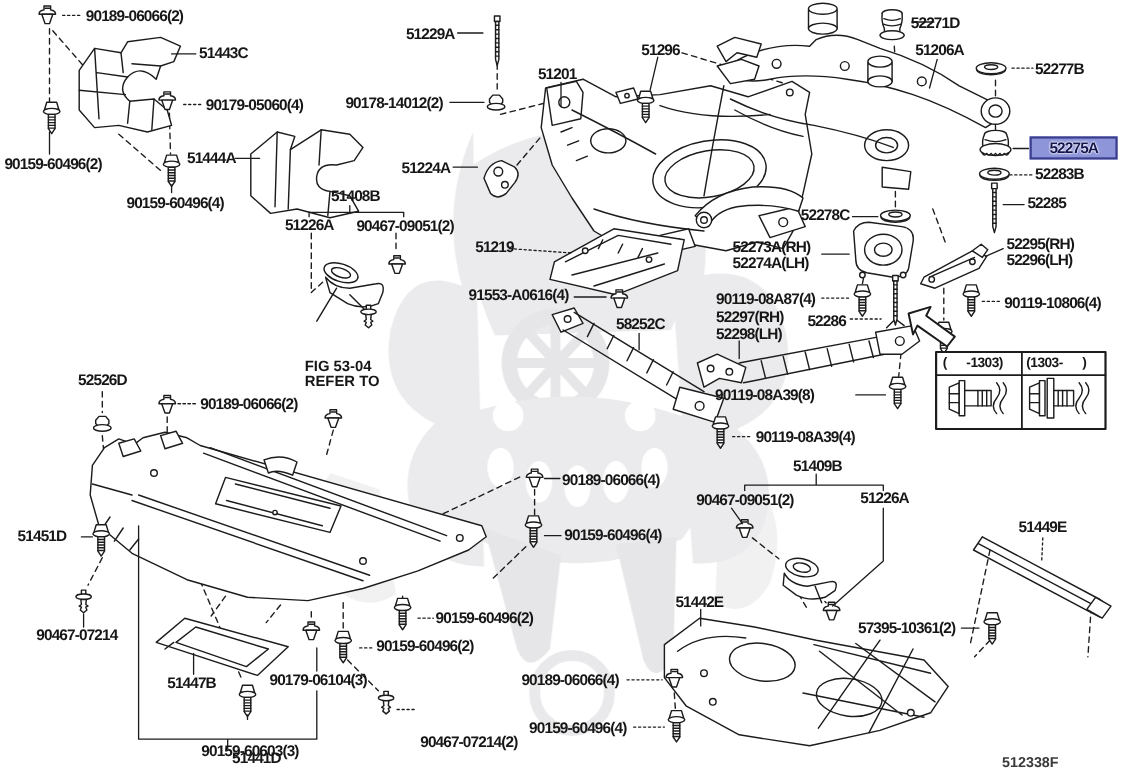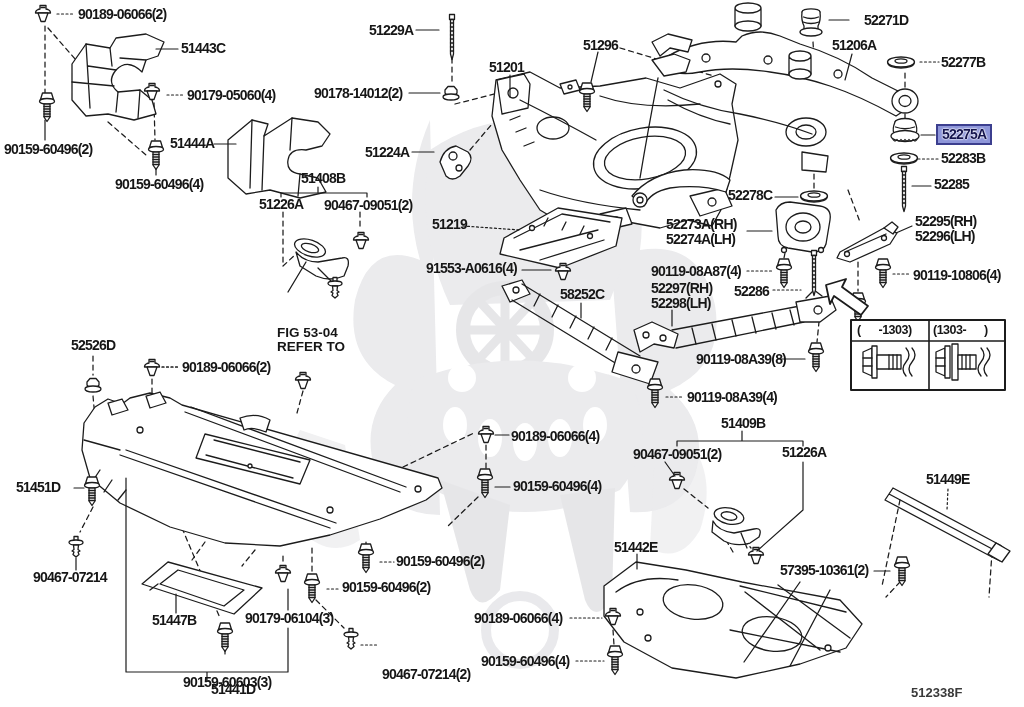--- a/index.html
+++ b/index.html
@@ -3,21 +3,21 @@
 <meta charset="utf-8">
 <style>
   html,body{margin:0;padding:0;background:#fff;}
   .canvas{position:relative;width:1024px;height:707px;background:#fff;overflow:hidden;
           font-family:"Liberation Sans",sans-serif;}
   .canvas svg{position:absolute;left:0;top:0;}
   #labels{position:absolute;left:0;top:0;width:100%;height:100%;}
   .lbl{position:absolute;font-weight:bold;font-size:14px;line-height:1.05;color:#161616;
        letter-spacing:-0.8px;white-space:pre;}
   .lbl.hl{background:var(--hl-bg);border:2px solid var(--hl-border);color:var(--hl-text);
-          padding:1px 4px;text-shadow:0 0 2px #fff,0 0 2px #fff,0 0 1px #fff;}
+          padding:1px 16px;text-shadow:0 0 2px #fff,0 0 2px #fff,0 0 1px #fff;}
   .lbl.note{font-size:13.5px;letter-spacing:0;}
   .lbl.code{font-size:13px;color:#3a3a3a;letter-spacing:0;}
   .lbl.inset{font-size:12.5px;letter-spacing:-0.5px;}
 </style>
 </head>
 <body>
 
 <div class="canvas">
 
 <svg width="1024" height="707" viewBox="0 0 1024 707" fill="none" stroke="#1c1c1c" stroke-width="1.3" stroke-linejoin="round" stroke-linecap="round">
@@ -362,37 +362,37 @@
       <div class="lbl" style="left: 259px; top: 197px;">51226A</div>
       <div class="lbl" style="left: 324px; top: 198px;">90467-09051(2)</div>
       <div class="lbl" style="left: 369px; top: 23px;">51229A</div>
       <div class="lbl" style="left: 314px; top: 86px;">90178-14012(2)</div>
       <div class="lbl" style="left: 489px; top: 60px;">51201</div>
       <div class="lbl" style="left: 583px; top: 38px;">51296</div>
       <div class="lbl" style="left: 365px; top: 145px;">51224A</div>
       <div class="lbl" style="left: 432px; top: 217px;">51219</div>
       <div class="lbl" style="left: 426px; top: 261px;">91553-A0616(4)</div>
       <div class="lbl" style="left: 560px; top: 287px;">58252C</div>
-      <div class="lbl" style="left: 864px; top: 13px;">52271D</div>
+      <div class="lbl" style="left: 828px; top: 13px;">52271D</div>
       <div class="lbl" style="left: 832px; top: 38px;">51206A</div>
       <div class="lbl" style="left: 941px; top: 55px;">52277B</div>
       <div class="lbl hl" style="left: 936px; top: 124px;">52275A</div>
       <div class="lbl" style="left: 941px; top: 151px;">52283B</div>
       <div class="lbl" style="left: 934px; top: 177px;">52285</div>
       <div class="lbl" style="left: 728px; top: 188px;">52278C</div>
       <div class="lbl" style="left: 666px; top: 217px;">52273A(RH)</div>
       <div class="lbl" style="left: 666px; top: 232px;">52274A(LH)</div>
       <div class="lbl" style="left: 915px; top: 214px;">52295(RH)</div>
       <div class="lbl" style="left: 915px; top: 229px;">52296(LH)</div>
       <div class="lbl" style="left: 651px; top: 264px;">90119-08A87(4)</div>
       <div class="lbl" style="left: 913px; top: 268px;">90119-10806(4)</div>
       <div class="lbl" style="left: 651px; top: 281px;">52297(RH)</div>
       <div class="lbl" style="left: 651px; top: 296px;">52298(LH)</div>
       <div class="lbl" style="left: 734px; top: 284px;">52286</div>
-      <div class="lbl" style="left: 696px; top: 352px;">90119-08A39(8)</div>
+      <div class="lbl" style="left: 650px; top: 352px;">90119-08A39(8)</div>
       <div class="lbl" style="left: 687px; top: 390px;">90119-08A39(4)</div>
       <div class="lbl" style="left: 71px; top: 338px;">52526D</div>
       <div class="lbl" style="left: 182px; top: 360px;">90189-06066(2)</div>
       <div class="lbl" style="left: 16px; top: 480px;">51451D</div>
       <div class="lbl" style="left: 33px; top: 570px;">90467-07214</div>
       <div class="lbl" style="left: 152px; top: 613px;">51447B</div>
       <div class="lbl" style="left: 245px; top: 611px;">90179-06104(3)</div>
       <div class="lbl" style="left: 183px; top: 675px;">90159-60603(3)</div>
       <div class="lbl" style="left: 192px; top: 682px; margin-left: 19px;">51441D</div>
       <div class="lbl" style="left: 511px; top: 429px;">90189-06066(4)</div>

